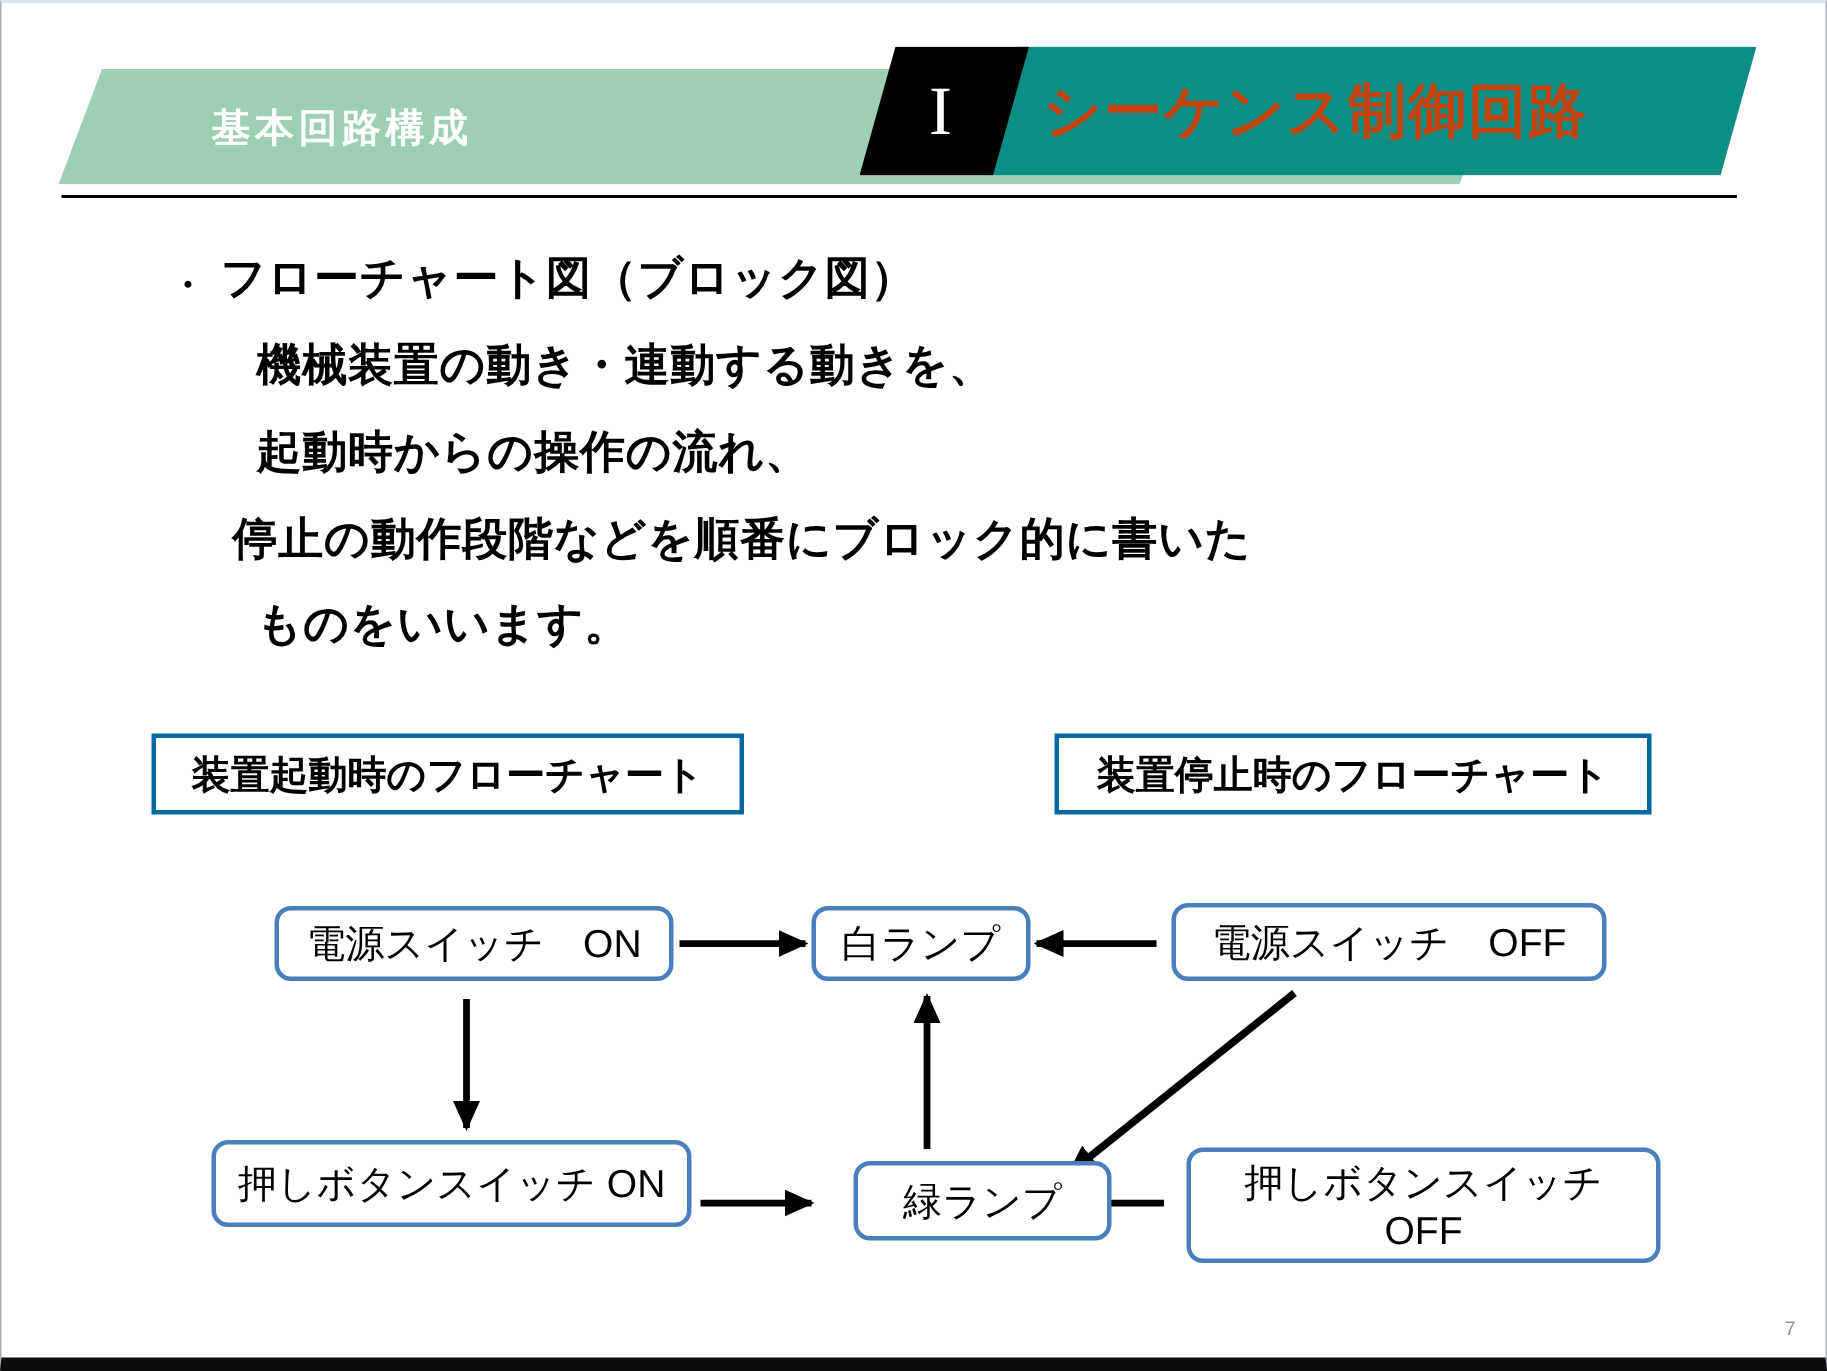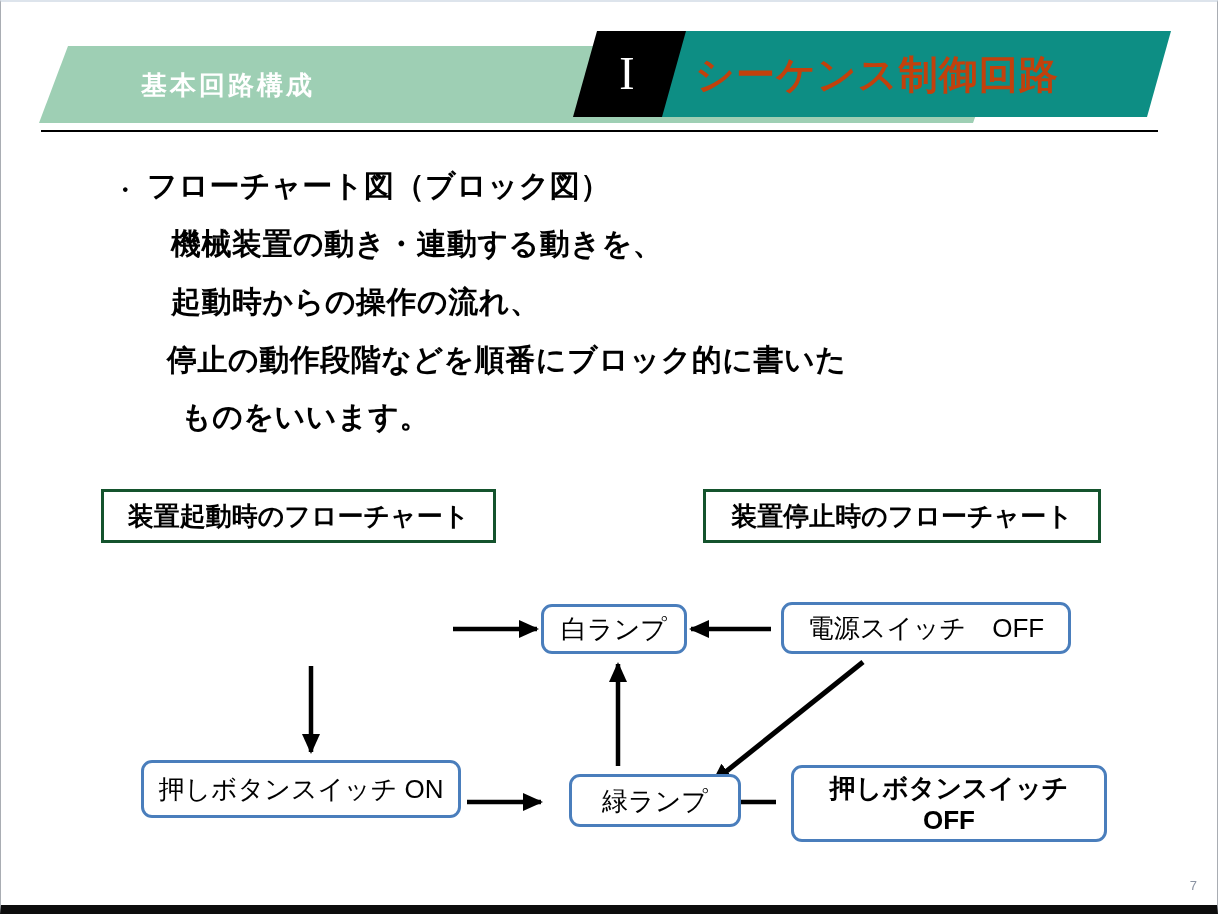--- a/index.html
+++ b/index.html
@@ -42,41 +42,41 @@
   .header-divider{
     position:absolute;left:40px;top:128px;width:1117px;height:0;
     border-top:2px solid #000;z-index:0;
   }
   
   .bullet{position:absolute;left:112px;top:172px;font-size:24px;font-weight:700;}
   .bodyline{position:absolute;font-size:30px;font-weight:700;line-height:44px;letter-spacing:0.5px;white-space:nowrap;}
   .l1{left:146px;top:162px;text-align:center;}
   .l2{left:170px;top:220px;}
   .l3{left:170px;top:278px;}
-  .l4{left:166px;top:336px;}
-  .l5{left:170px;top:393px;margin-left:10px;}
+  .l4{left:154px;top:336px;}
+  .l5{left:170px;top:393px;}
   
   .chart-label{
-    position:absolute;box-sizing:border-box;border:3px solid #14532d;background:#fff;
+    position:absolute;box-sizing:border-box;border:3px solid #0369a1;background:#fff;
     display:flex;align-items:center;justify-content:center;
     font-size:26px;font-weight:700;white-space:nowrap;z-index:5;
   }
   .lbl-start{left:100px;top:487px;width:395px;height:54px;}
   .lbl-stop{left:702px;top:487px;width:398px;height:54px;}
   .node{
     position:absolute;box-sizing:border-box;border:3px solid #4A7EBC;border-radius:11px;
     background:#fff;display:flex;flex-direction:column;align-items:center;justify-content:center;
     font-size:26px;font-weight:500;line-height:32px;white-space:nowrap;z-index:5;
   }
   .n-power-on{left:182px;top:602px;width:266px;height:50px;}
   .n-white-lamp{left:540px;top:602px;width:146px;height:50px;}
   .n-power-off{left:780px;top:600px;width:290px;height:52px;}
   .n-push-on{left:140px;top:758px;width:320px;height:58px;}
   .n-green-lamp{left:568px;top:772px;width:172px;height:53px;}
-  .n-push-off{left:790px;top:763px;width:316px;height:77px;font-weight:bold;}
+  .n-push-off{left:790px;top:763px;width:316px;height:77px;}
   .arrow-layer{position:absolute;left:0;top:0;width:1218px;height:914px;z-index:4;}
   
   .page-number{position:absolute;right:20px;top:876px;font-size:13px;color:#8a93a3;}
 </style>
 </head>
 <body>
 
 <div class="slide">
 
   <div class="band-green"></div>
@@ -90,20 +90,21 @@
   <div class="bullet">・</div>
   <div class="bodyline l1">フローチャート図（ブロック図）</div>
   <div class="bodyline l2">機械装置の動き・連動する動きを、</div>
   <div class="bodyline l3">起動時からの操作の流れ、</div>
   <div class="bodyline l4">停止の動作段階などを順番にブロック的に書いた</div>
   <div class="bodyline l5">ものをいいます。</div>
 
   <div class="chart-label lbl-start">装置起動時のフローチャート</div>
   <div class="chart-label lbl-stop">装置停止時のフローチャート</div>
 
+  <div class="node n-power-on">電源スイッチ　ON</div>
   <div class="node n-white-lamp">白ランプ</div>
   <div class="node n-power-off">電源スイッチ　OFF</div>
   <div class="node n-push-on">押しボタンスイッチ ON</div>
   <div class="node n-green-lamp">緑ランプ</div>
   <div class="node n-push-off">
     <span>押しボタンスイッチ</span>
     <span>OFF</span>
   </div>
 
   <svg class="arrow-layer" viewBox="0 0 1218 914" xmlns="http://www.w3.org/2000/svg">

